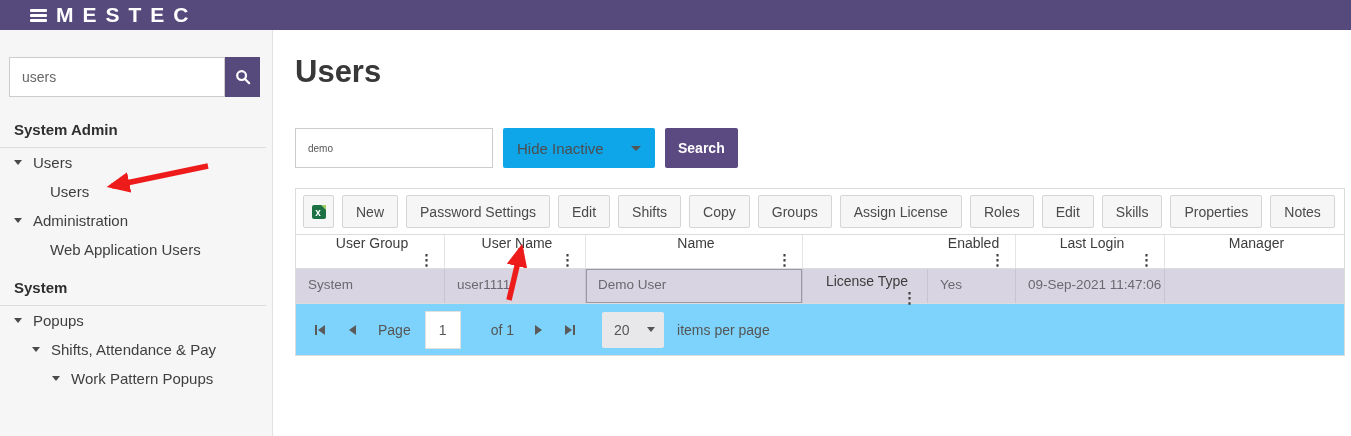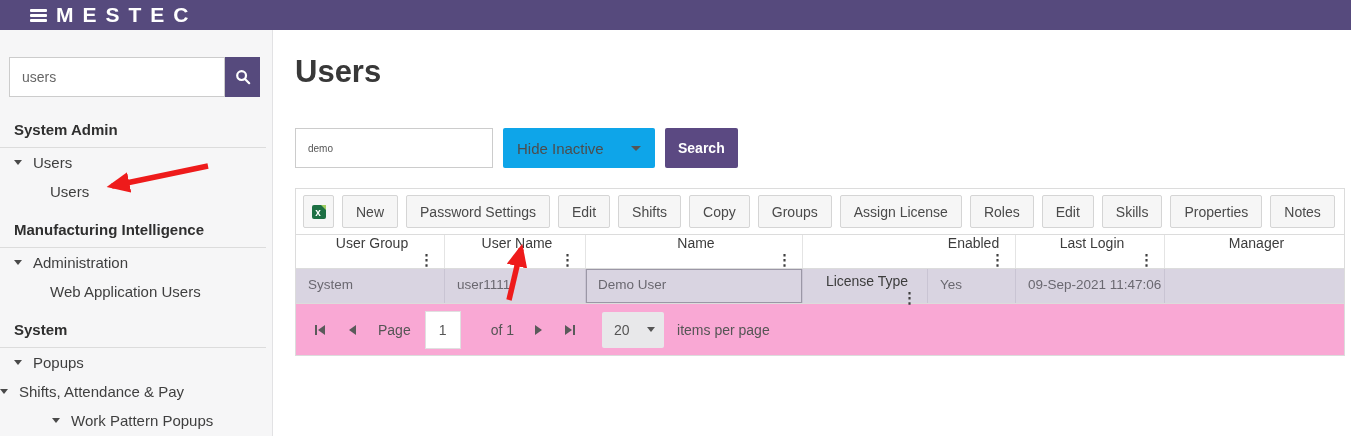--- a/index.html
+++ b/index.html
@@ -39,21 +39,21 @@
     display: flex; align-items: center; justify-content: center; cursor: pointer;
   }
   .tree { margin-top: 9px; font-size: 15px; color: #3f3f3f; }
   .tree-section {
     font-weight: bold; color: #2f2f2f; padding: 15px 14px 9px 14px;
     border-bottom: 1px solid #dcdcdc; margin-right: 6px;
   }
   .tree-row { display: flex; align-items: center; padding-top: 6px; padding-bottom: 6px; cursor: pointer; }
   .tree-row.node1 { padding-left: 14px; }
   .tree-row.leaf2 { padding-left: 50px; }
-  .tree-row.node2 { }
+  .tree-row.node2 { padding-left: 32px; }
   .tree-row.node3 { padding-left: 52px; }
   .tree-row.leaf4 { padding-left: 82px; }
   .caret {
     width: 0; height: 0; display: inline-block;
     border-left: 4.5px solid transparent; border-right: 4.5px solid transparent;
     border-top: 5.5px solid #4a4a4a; margin-right: 11px; flex: 0 0 auto;
   }
 
   
   .main { position: absolute; top: 30px; left: 274px; width: 1077px; height: 406px; background: #fff; }
@@ -101,21 +101,21 @@
   .g-row.selected { background: #d9d4e1; }
   .g-cell {
     font-size: 13.5px; color: #6a6870; line-height: 32px; padding: 0 12px;
     border-right: 1px solid #c9c4d3; overflow: hidden; white-space: nowrap; cursor: pointer;
   }
   .g-cell:last-child { border-right: none; }
   .g-cell.focused { box-shadow: inset 0 0 0 1px #9b97a6; }
 
   
   .pager {
-    height: 52px; background: #f9a8d4; border-top: 1px solid #dcdcdc;
+    height: 52px; background: #7dd3fc; border-top: 1px solid #dcdcdc;
     display: flex; align-items: center; padding: 0 12px; font-size: 14px; color: #555;
   }
   .pg-btn { width: 24px; height: 24px; display: flex; align-items: center; justify-content: center; gap: 1px; cursor: pointer; }
   .tri-l { width: 0; height: 0; border-top: 5px solid transparent; border-bottom: 5px solid transparent; border-right: 7px solid #5a5a5a; }
   .tri-r { width: 0; height: 0; border-top: 5px solid transparent; border-bottom: 5px solid transparent; border-left: 7px solid #5a5a5a; }
   .bar-v { width: 2px; height: 10px; background: #5a5a5a; }
   .pg-label { margin: 0 8px 0 14px; }
   .page-input {
     width: 36px; height: 38px; border: 1px solid #e0e0e0; background: #fff;
     text-align: center; font-family: inherit; font-size: 14px; color: #555; outline: none; margin: 0 6px;
@@ -161,21 +161,20 @@
     </div>
     <div class="tree">
         <div class="tree-section">System Admin</div>
         <div class="tree-row node1">
           <span class="caret"></span>
           <span>Users</span>
         </div>
         <div class="tree-row leaf2">
           <span>Users</span>
         </div>
-        <div class="tree-section">Manufacturing Intelligence</div>
         <div class="tree-row node1">
           <span class="caret"></span>
           <span>Administration</span>
         </div>
         <div class="tree-row leaf2">
           <span>Web Application Users</span>
         </div>
         <div class="tree-section">System</div>
         <div class="tree-row node1">
           <span class="caret"></span>

